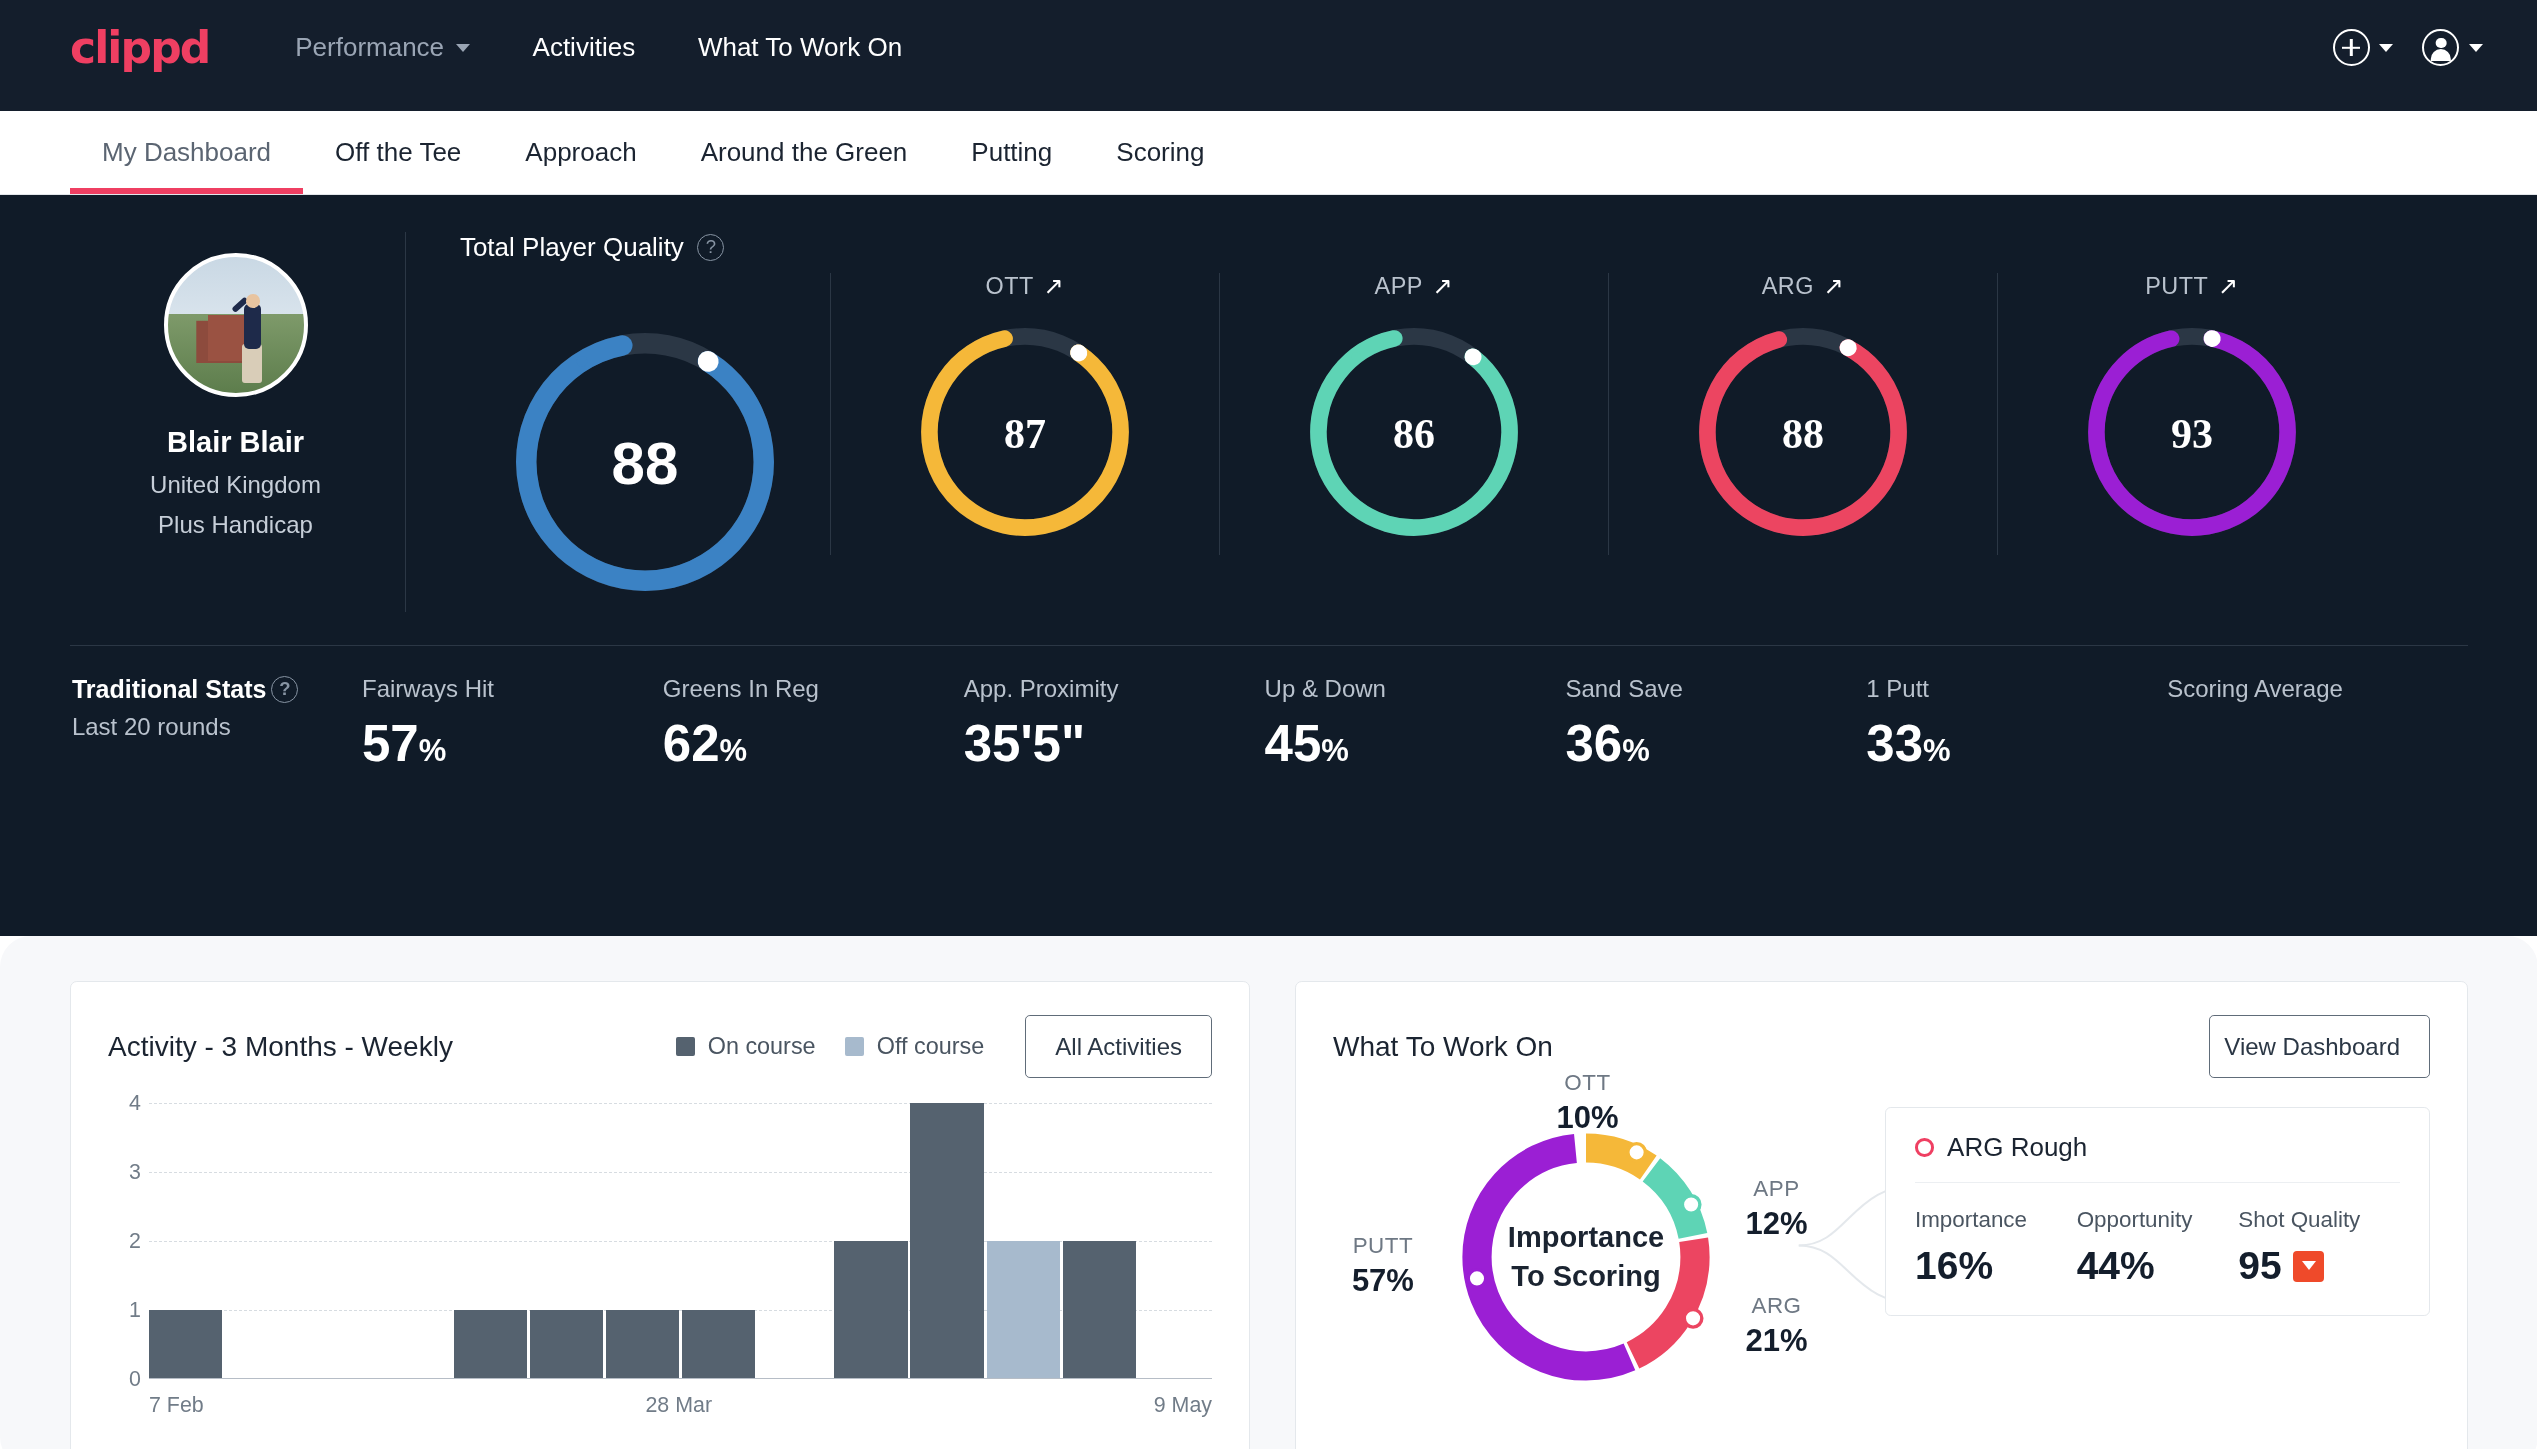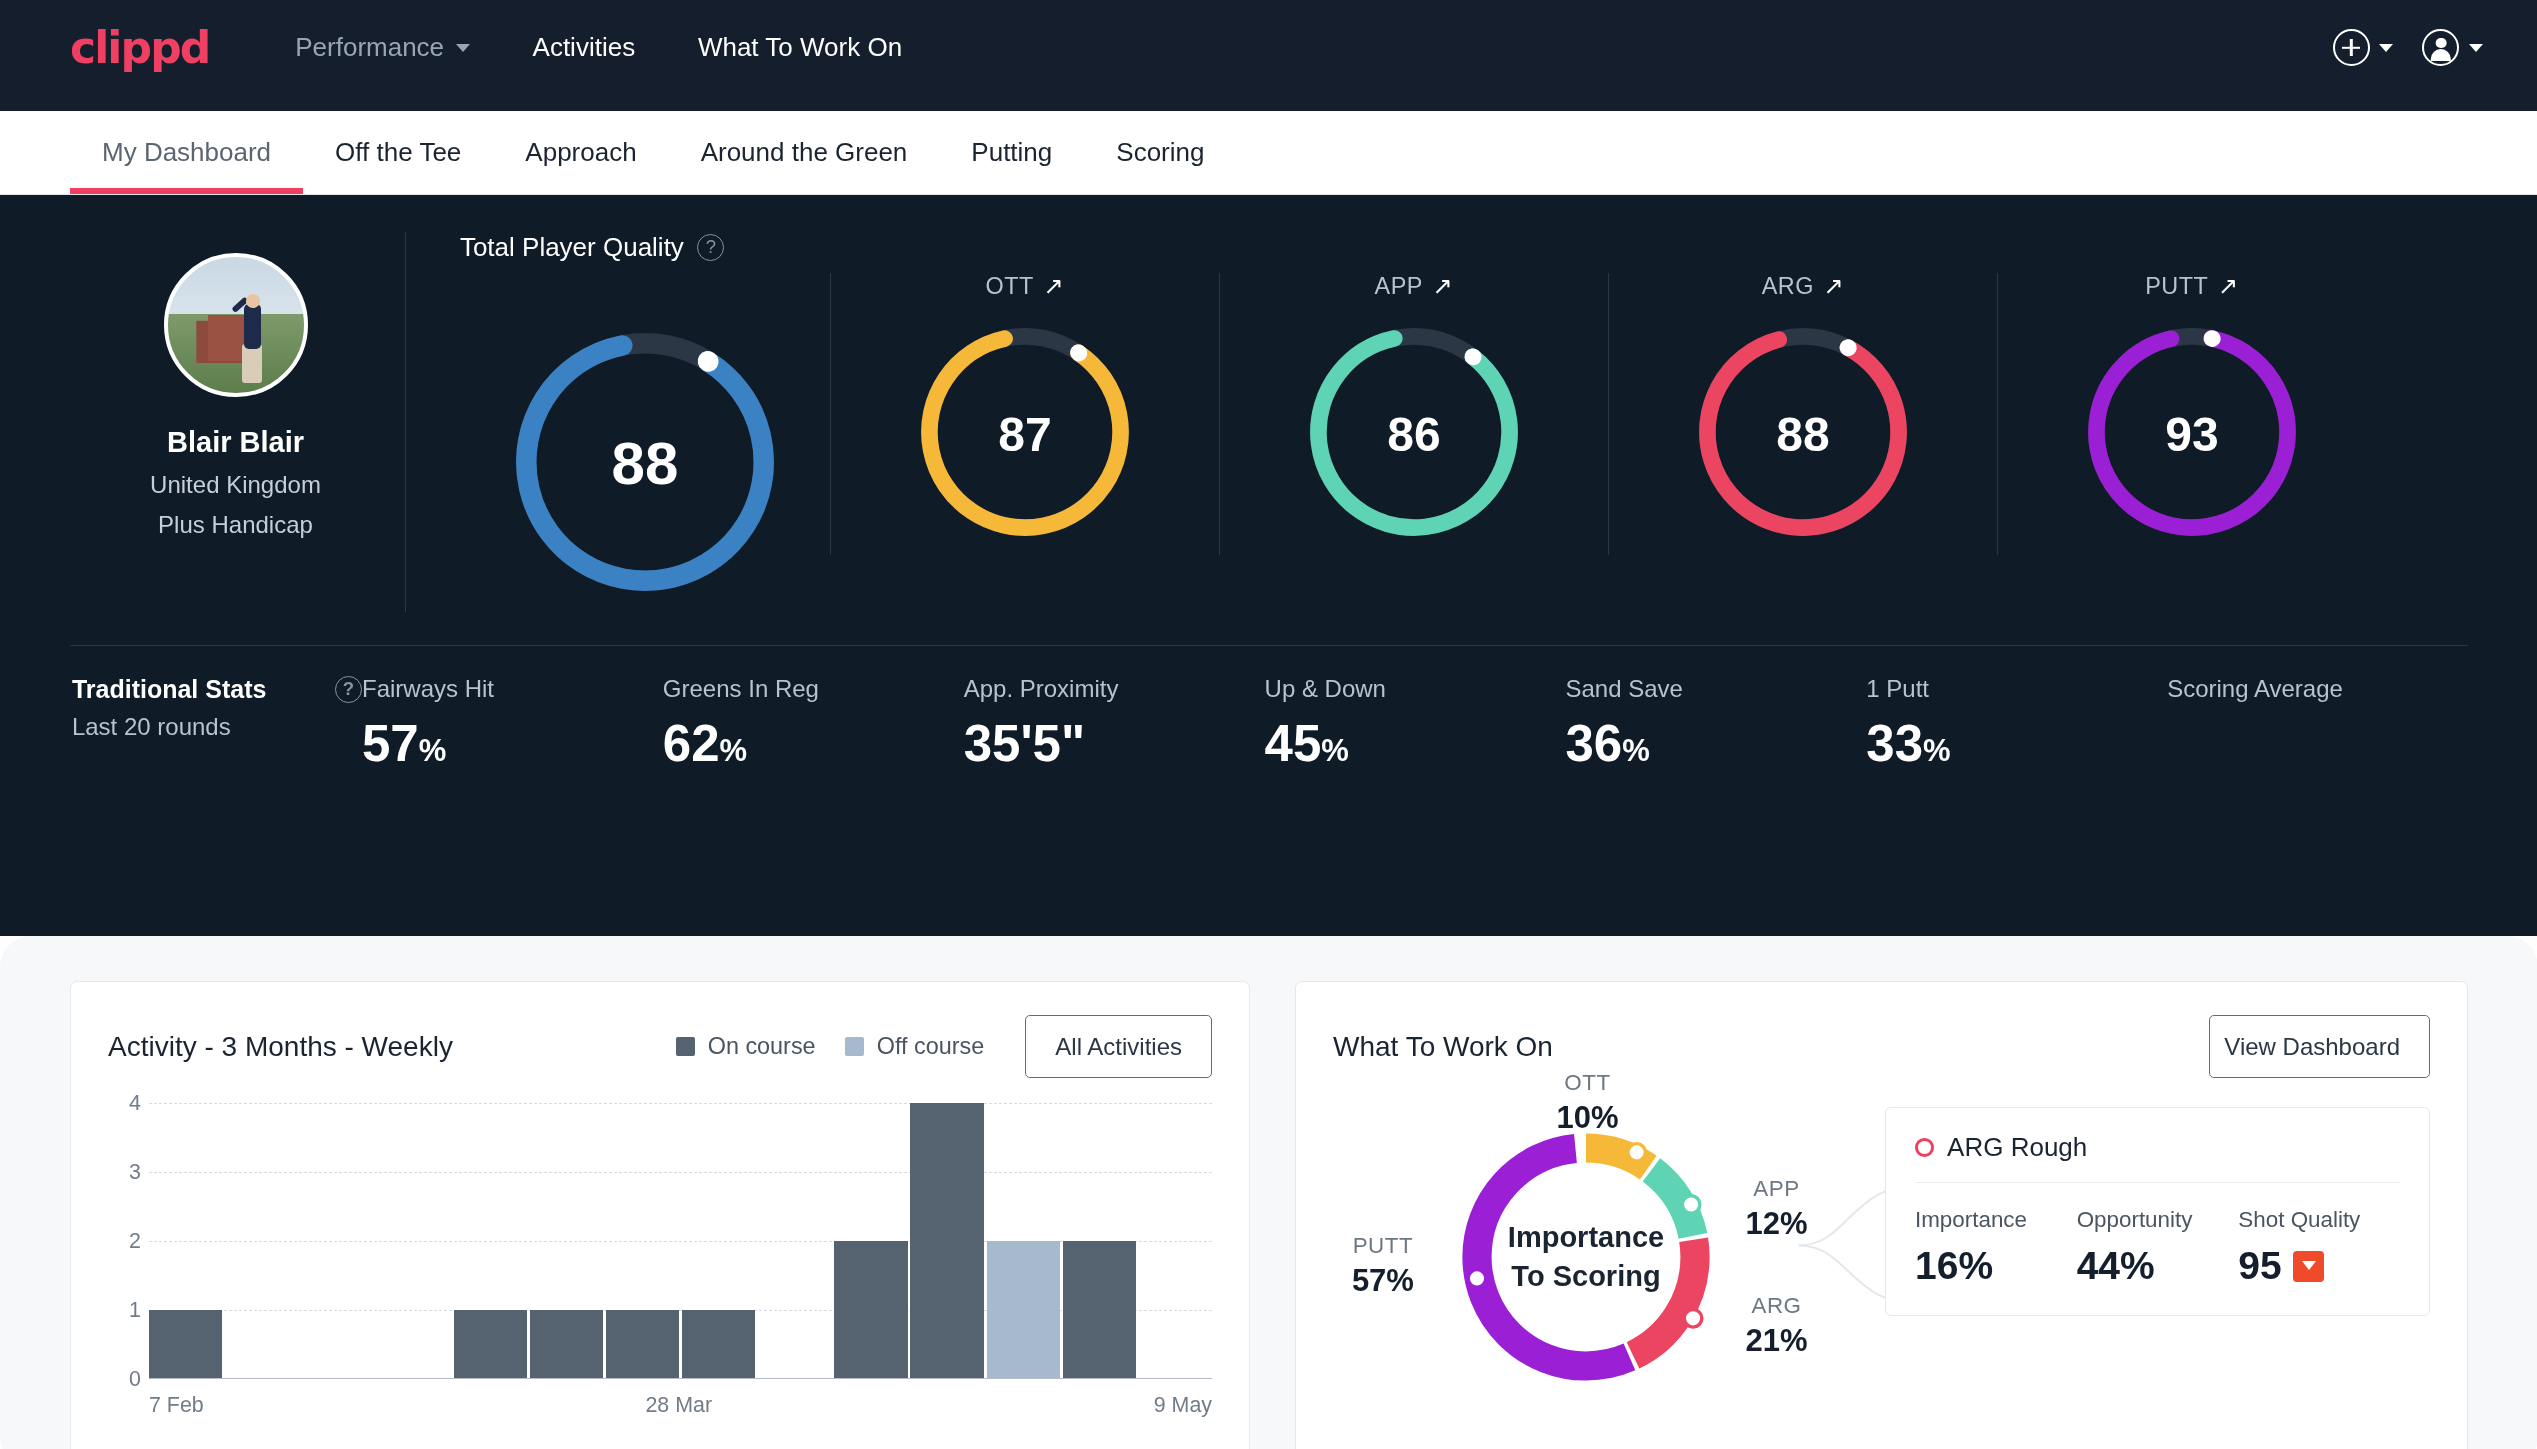--- a/index.html
+++ b/index.html
@@ -194,32 +194,32 @@
     margin-bottom: 13.6px;
     letter-spacing: 0.5px;
   }
   .arrow-up { font-size: 24px; color: #ffffff; line-height: 1; }
   .ring-wrap { position: relative; }
   .ring-val {
     position: absolute; inset: 0;
     display: flex; align-items: center; justify-content: center;
     font-size: 60px; font-weight: bold; color: #ffffff;
   }
-  .ring-wrap.small .ring-val { font-size: 48px; }
+  .ring-wrap.small .ring-val { font-size: 42px; font-family: Liberation Serif, serif; }
 
   .divider-h { height: 1px; background: #2b3745; margin: 33px 0 0 0; }
 
   .stats {
     display: flex; align-items: flex-start;
     padding-top: 29px;
   }
   .stats-title-cell { width: 292px; flex: 0 0 292px; padding-left: 1.9px; }
   .stats-title {
     font-size: 25px; font-weight: bold; color: #ffffff;
-    display: flex; align-items: center; gap: 24px; justify-content: space-between;
+    display: flex; align-items: center; gap: 5px;
   }
   .stats-sub { font-size: 24px; color: #b9c2cd; margin-top: 9.7px; }
   .stat { flex: 1; }
   .stat-label { font-size: 24px; color: #b9c2cd; }
   .stat-value {
     margin-top: 11.7px;
     font-size: 51px; font-weight: bold; color: #ffffff;
     display: flex; align-items: baseline;
   }
   .stat-value .unit { font-size: 31px; font-weight: bold; }

